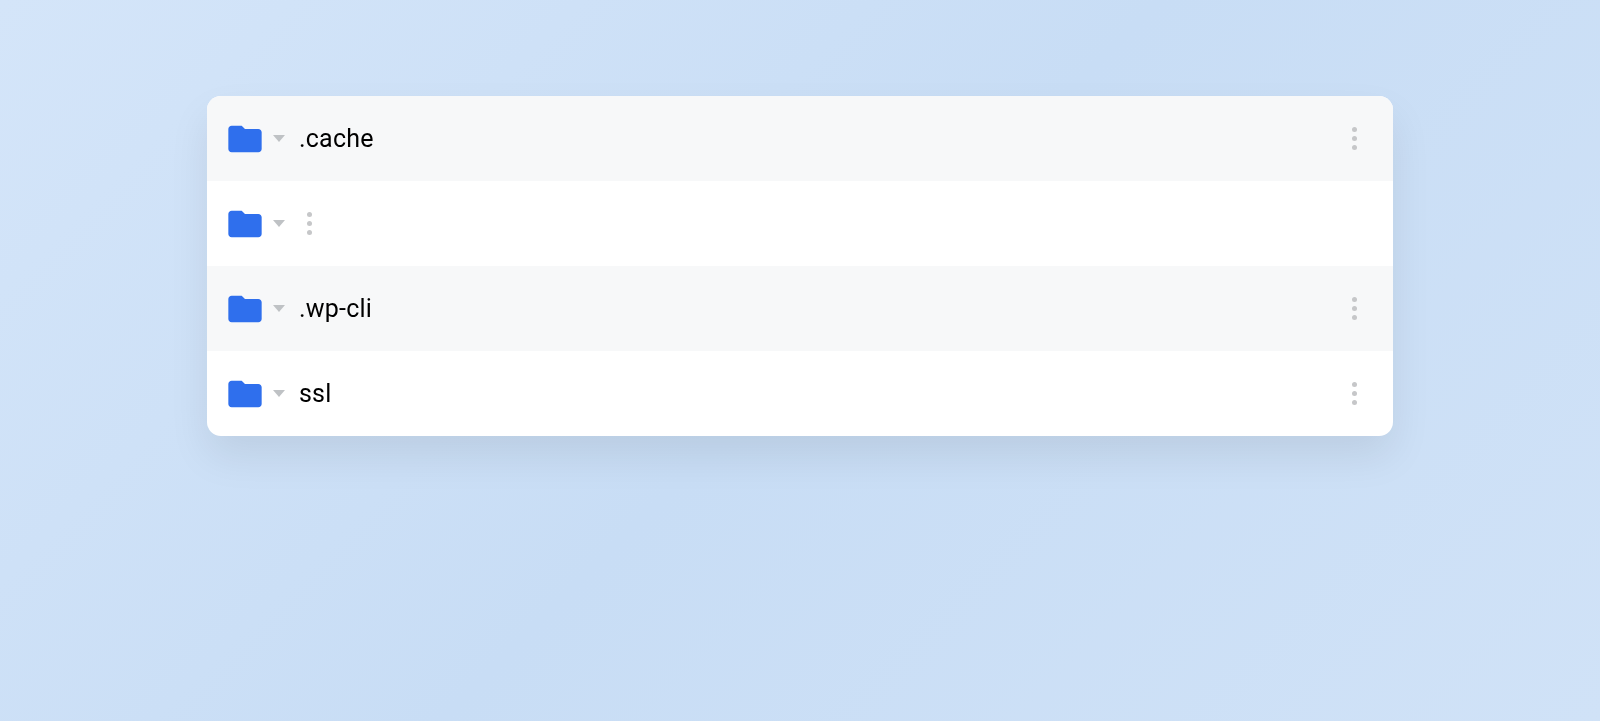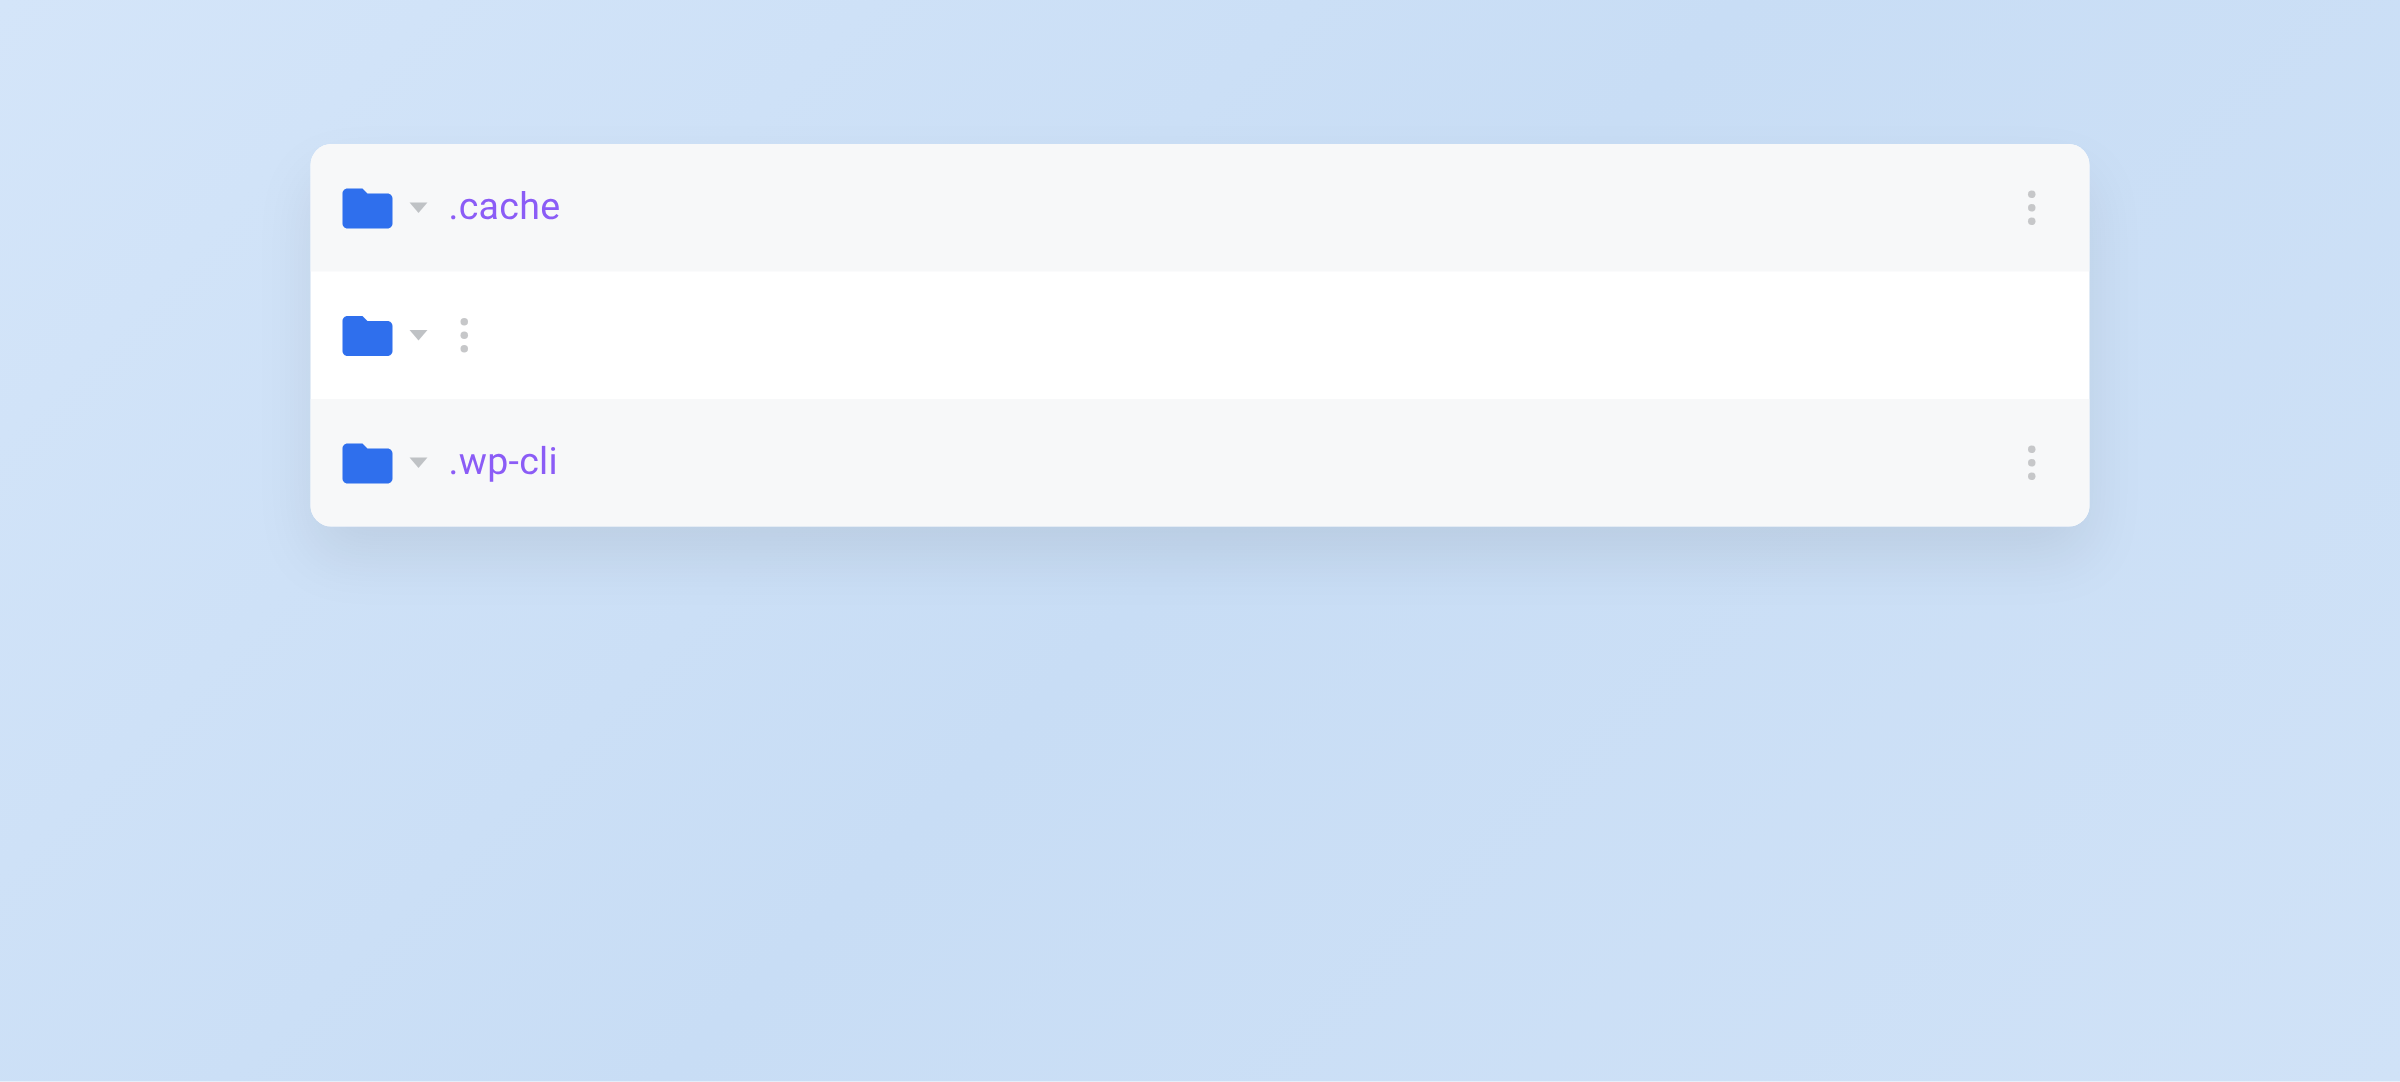--- a/index.html
+++ b/index.html
@@ -43,21 +43,21 @@
       width: 0;
       height: 0;
       border-left: 6px solid transparent;
       border-right: 6px solid transparent;
       border-top: 7px solid #bfc2c5;
       margin-right: 14px;
       flex-shrink: 0;
     }
     .row-name {
       font-size: 25px;
-      color: #8b5cf6;
+      color: #000000;
       letter-spacing: 0.2px;
       flex: 1;
     }
     .kebab {
       display: flex;
       flex-direction: column;
       gap: 4px;
       padding: 8px;
       cursor: pointer;
       flex-shrink: 0;
@@ -107,14 +107,26 @@
     <div class="row-name">.wp-cli</div>
     <div class="kebab">
         <span></span>
         <span></span>
         <span></span>
       </div>
   </div>
 
 
 
+  <div class="row">
+    <svg class="folder-icon" viewBox="0 0 24 24" fill="#2f6fed">
+        <path d="M10 4H4c-1.1 0-2 .9-2 2v12c0 1.1.9 2 2 2h16c1.1 0 2-.9 2-2V8c0-1.1-.9-2-2-2h-8l-2-2z"></path>
+      </svg>
+    <div class="expand-icon"></div>
+    <div class="row-name">ssl</div>
+    <div class="kebab">
+        <span></span>
+        <span></span>
+        <span></span>
+      </div>
+  </div>
 
 </div>
 
 </body></html>

